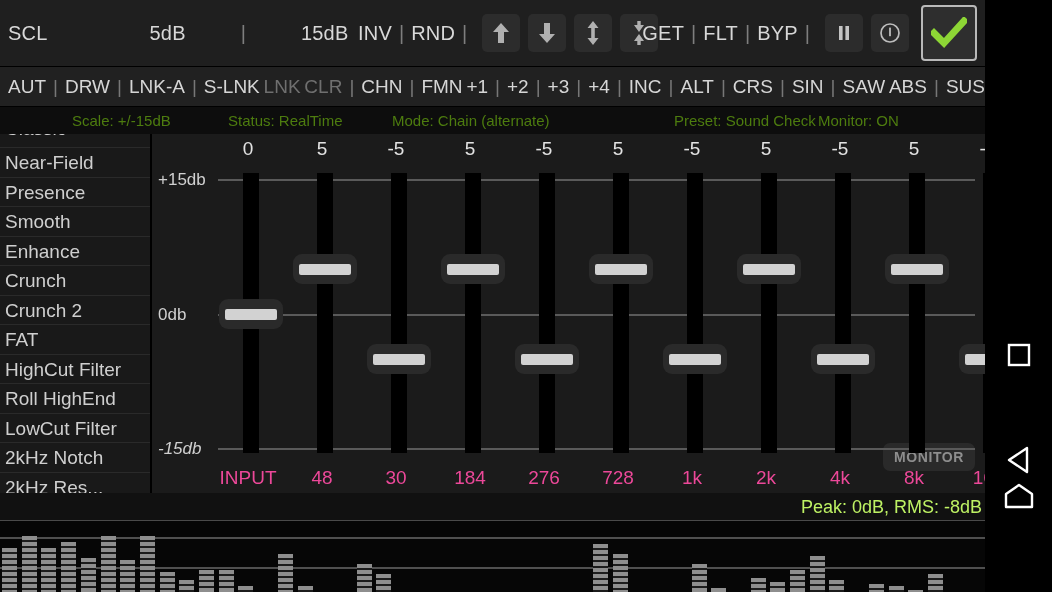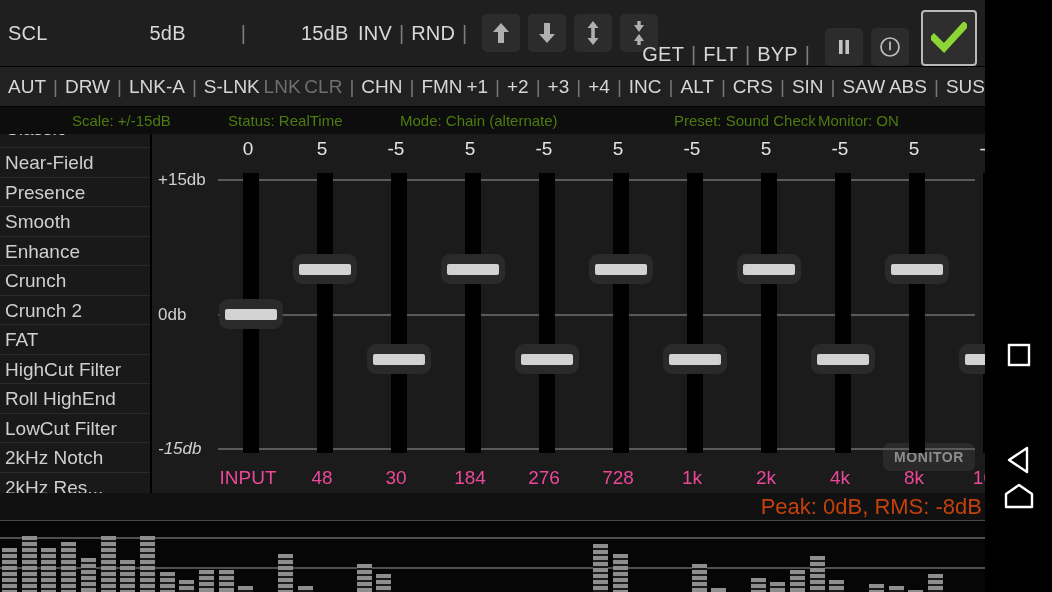--- a/index.html
+++ b/index.html
@@ -44,21 +44,21 @@
     padding: 0 7px;
   }
   .sp { width: 6px; display:inline-block; }
   #tb1-left { display: flex; align-items: center; gap: 48px; }
   #tb1-mid {
     position: absolute; left: 358px; top: 0; height: 66px;
     display: flex; align-items: center;
   }
   #tb1-right {
     position: absolute; right: 8px; top: 0; height: 66px;
-    display: flex; align-items: flex-end;
+    display: flex; align-items: center;
   }
   .iconbtn {
     width: 38px; height: 38px;
     background: #2c2c2c;
     border-radius: 5px;
     margin-left: 8px;
     display: flex; align-items: center; justify-content: center;
   }
   .arrow-svg { display:block; }
   .greenbtn {
@@ -207,22 +207,22 @@
   #peakstrip {
     height: 27px;
     background: #111;
     position: relative;
     border-bottom: 1px solid #4a4a4a;
   }
   #peaktext {
     position: absolute;
     right: 3px; top: 50%;
     transform: translateY(-50%);
-    color: #c2410c;
-    font-size: 22px;
+    color: #bef264;
+    font-size: 18px;
     white-space: nowrap;
   }
 
   
   #spectrum {
     position: relative;
     height: 99px;
     background: #060606;
     overflow: hidden;
   }
@@ -370,21 +370,21 @@
         <span class="t2">SAW</span>
         <span class="t2gap"></span>
         <span class="t2">ABS</span>
         <span class="t2sep">|</span>
         <span class="t2">SUS</span>
       </div>
 
     <div id="statusbar">
       <span class="st" style="left:72px">Scale: +/-15dB</span>
       <span class="st" style="left:228px">Status: RealTime</span>
-      <span class="st" style="left:400px">Mode: Chain (alternate)</span>
+      <span class="st" style="left:392px">Mode: Chain (alternate)</span>
       <span class="st" style="left:674px">Preset: Sound Check</span>
       <span class="st" style="left:818px">Monitor: ON</span>
     </div>
 
     <div id="body">
       <div id="sidebar">
           <div class="preset clipped"><span style="position: relative; top: -10px;">Classic</span></div>
           <div class="preset"><span>Near-Field</span></div>
           <div class="preset"><span>Presence</span></div>
           <div class="preset"><span>Smooth</span></div>

